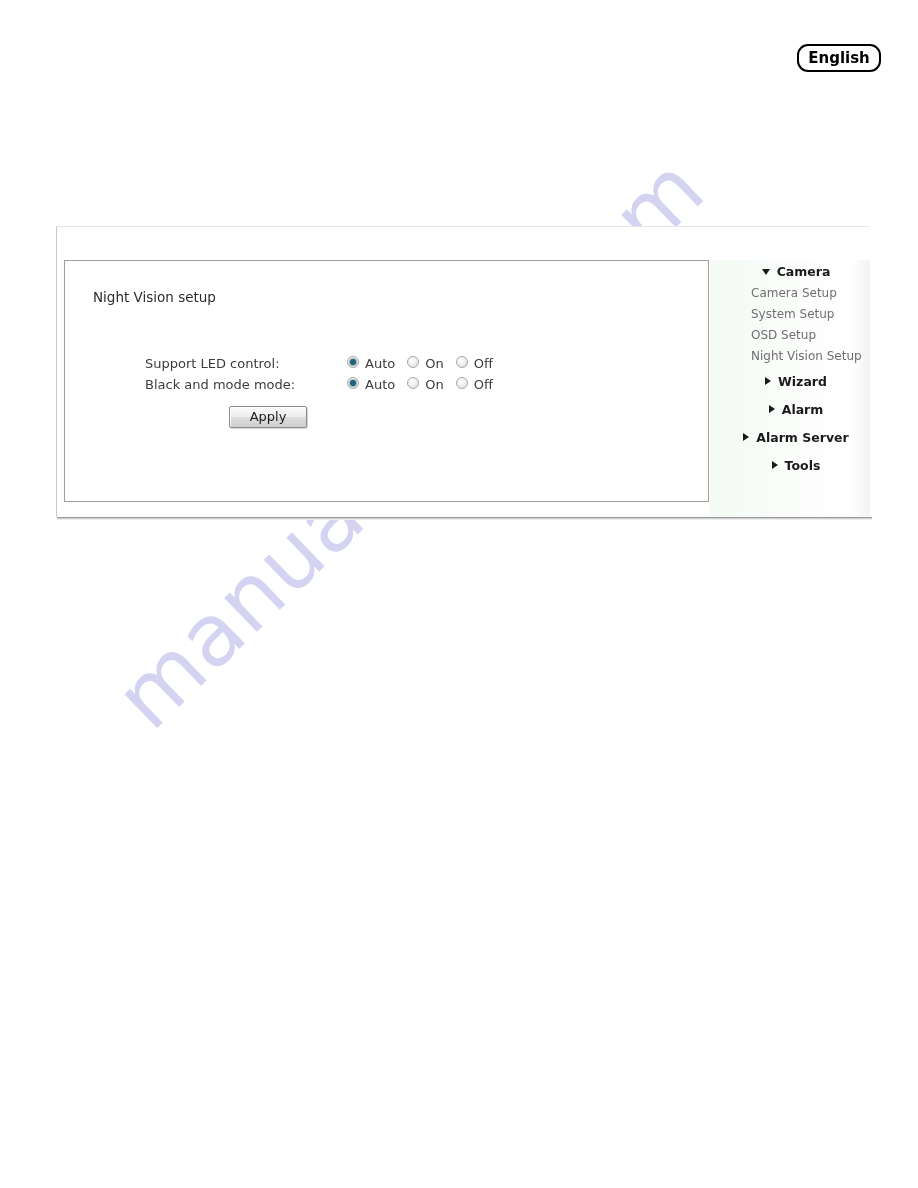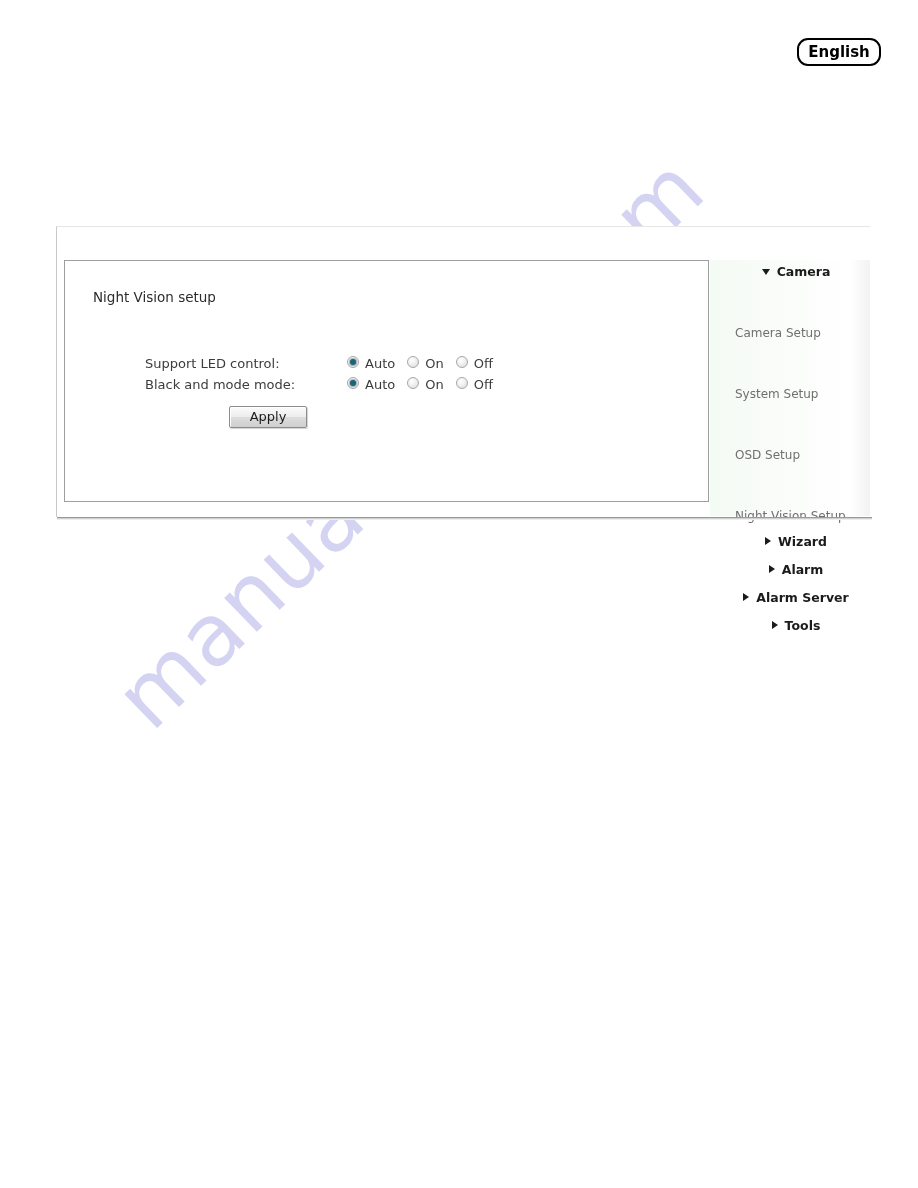--- a/index.html
+++ b/index.html
@@ -39,21 +39,21 @@
     opacity: .85;
     white-space: nowrap;
     transform: rotate(-44deg);
     transform-origin: 0 0;
   }
 
   
   #lang-badge {
     position: absolute;
     left: 797px;
-    top: 38px;
+    top: 44px;
     width: 80px;
     height: 24px;
     border: 2px solid #000;
     border-radius: 11px;
     background: #fff;
     z-index: 8;
     display: flex;
     align-items: center;
     justify-content: center;
   }
@@ -273,25 +273,24 @@
     border-right: 4px solid transparent;
     margin-top: 2px;
   }
   .side-group-label {
     font-size: 12.5px;
     font-weight: bold;
     color: #1b1b1b;
     white-space: nowrap;
   }
   .side-child {
-    padding-left: 25px;
+    padding-left: 41px;
     height: 21px;
     display: flex;
     align-items: center;
-    margin-top: 40px;
   }
   .side-child-label {
     font-size: 12px;
     color: #6f6f6f;
     white-space: nowrap;
   }
   .side-spacer-4 { height: 4px; }
   .side-spacer-6 { height: 6px; }
 </style>
 </head>

